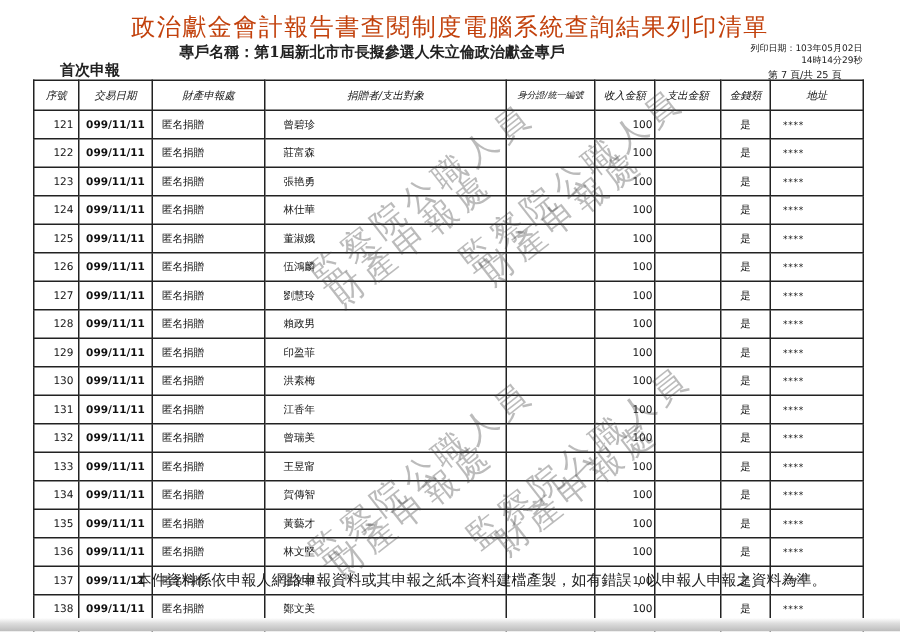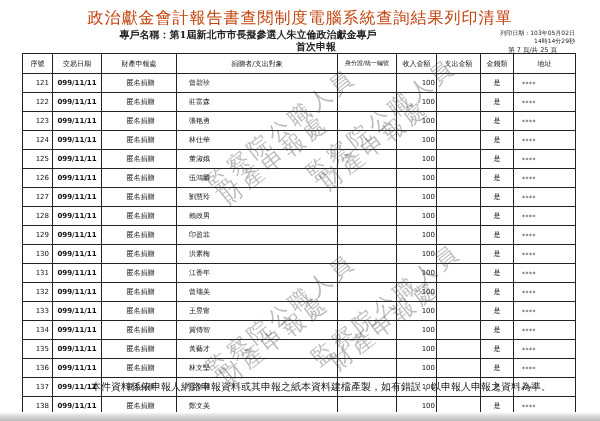--- a/index.html
+++ b/index.html
@@ -9,43 +9,43 @@
   }
   .title {
     position: absolute; left: 0; width: 600px; top: 8px; text-align: center;
     font-size: 16px; letter-spacing: 1px; color: #c2410c;
   }
   .subtitle {
     position: absolute; left: 0; width: 496px; top: 28px; text-align: center;
     font-size: 10px; font-weight: bold; color: #222;
   }
   .subhead {
-    position: absolute; left: 0; width: 592px; top: 40px; text-align: center;
+    position: absolute; left: 0; width: 592px; top: 40px; 
     font-size: 10px; font-weight: bold; color: #222; padding-left: 40px; box-sizing: border-box;
   }
   .print-info {
     position: absolute; left: 498px; top: 29px; font-size: 6px; line-height: 8px;
     text-align: right; width: 77px; color: #222; font-family: "DejaVu Sans", sans-serif;
   }
   .page-info {
-    position: absolute; left: 480px; top: 46px; font-size: 6.5px; text-align: right; width: 77px;
+    position: absolute; left: 498px; top: 46px; font-size: 6.5px; text-align: center; width: 77px;
     color: #222; font-family: "DejaVu Sans", sans-serif;
   }
   table {
     position: absolute; left: 22px; top: 53px; border-collapse: collapse;
     border: 1.5px solid #111; table-layout: fixed;
   }
   th, td {
     border: 1px solid #222; height: 18px; padding: 0 3px; font-size: 7px;
     white-space: nowrap; overflow: hidden;
   }
-  th { font-weight: normal; text-align: center; height: 19px; font-size: 7px; }
+  th { font-weight: normal; text-align: center; height: 19px; font-size: 7px; font-style: italic; }
   td.seq { text-align: right; font-family: "DejaVu Sans", sans-serif; font-size: 7px; }
   td.date { text-align: center; font-family: "DejaVu Sans", sans-serif; font-size: 7px; font-weight: bold; }
-  td.cat { text-align: center; padding-left: 6px; font-family: Liberation Mono, monospace; }
+  td.cat { text-align: left; padding-left: 6px; font-family: Liberation Mono, monospace; }
   td.name { text-align: left; padding-left: 12px; }
   td.income { text-align: right; font-family: "DejaVu Sans", sans-serif; font-size: 7px; padding-right: 1px; }
   td.money { text-align: center; }
   td.addr { text-align: left; padding-left: 8px; font-family: "DejaVu Sans", sans-serif; font-size: 6px; letter-spacing: 0.5px; }
   .footer-note {
     position: absolute; left: 16px; width: 600px; top: 380px; text-align: center;
     font-size: 10px; color: #222; padding-left: 10px; box-sizing: border-box;
   }
   .watermark {
     position: absolute; color: rgba(60,60,60,0.35); font-size: 22px; transform: rotate(-38deg);

